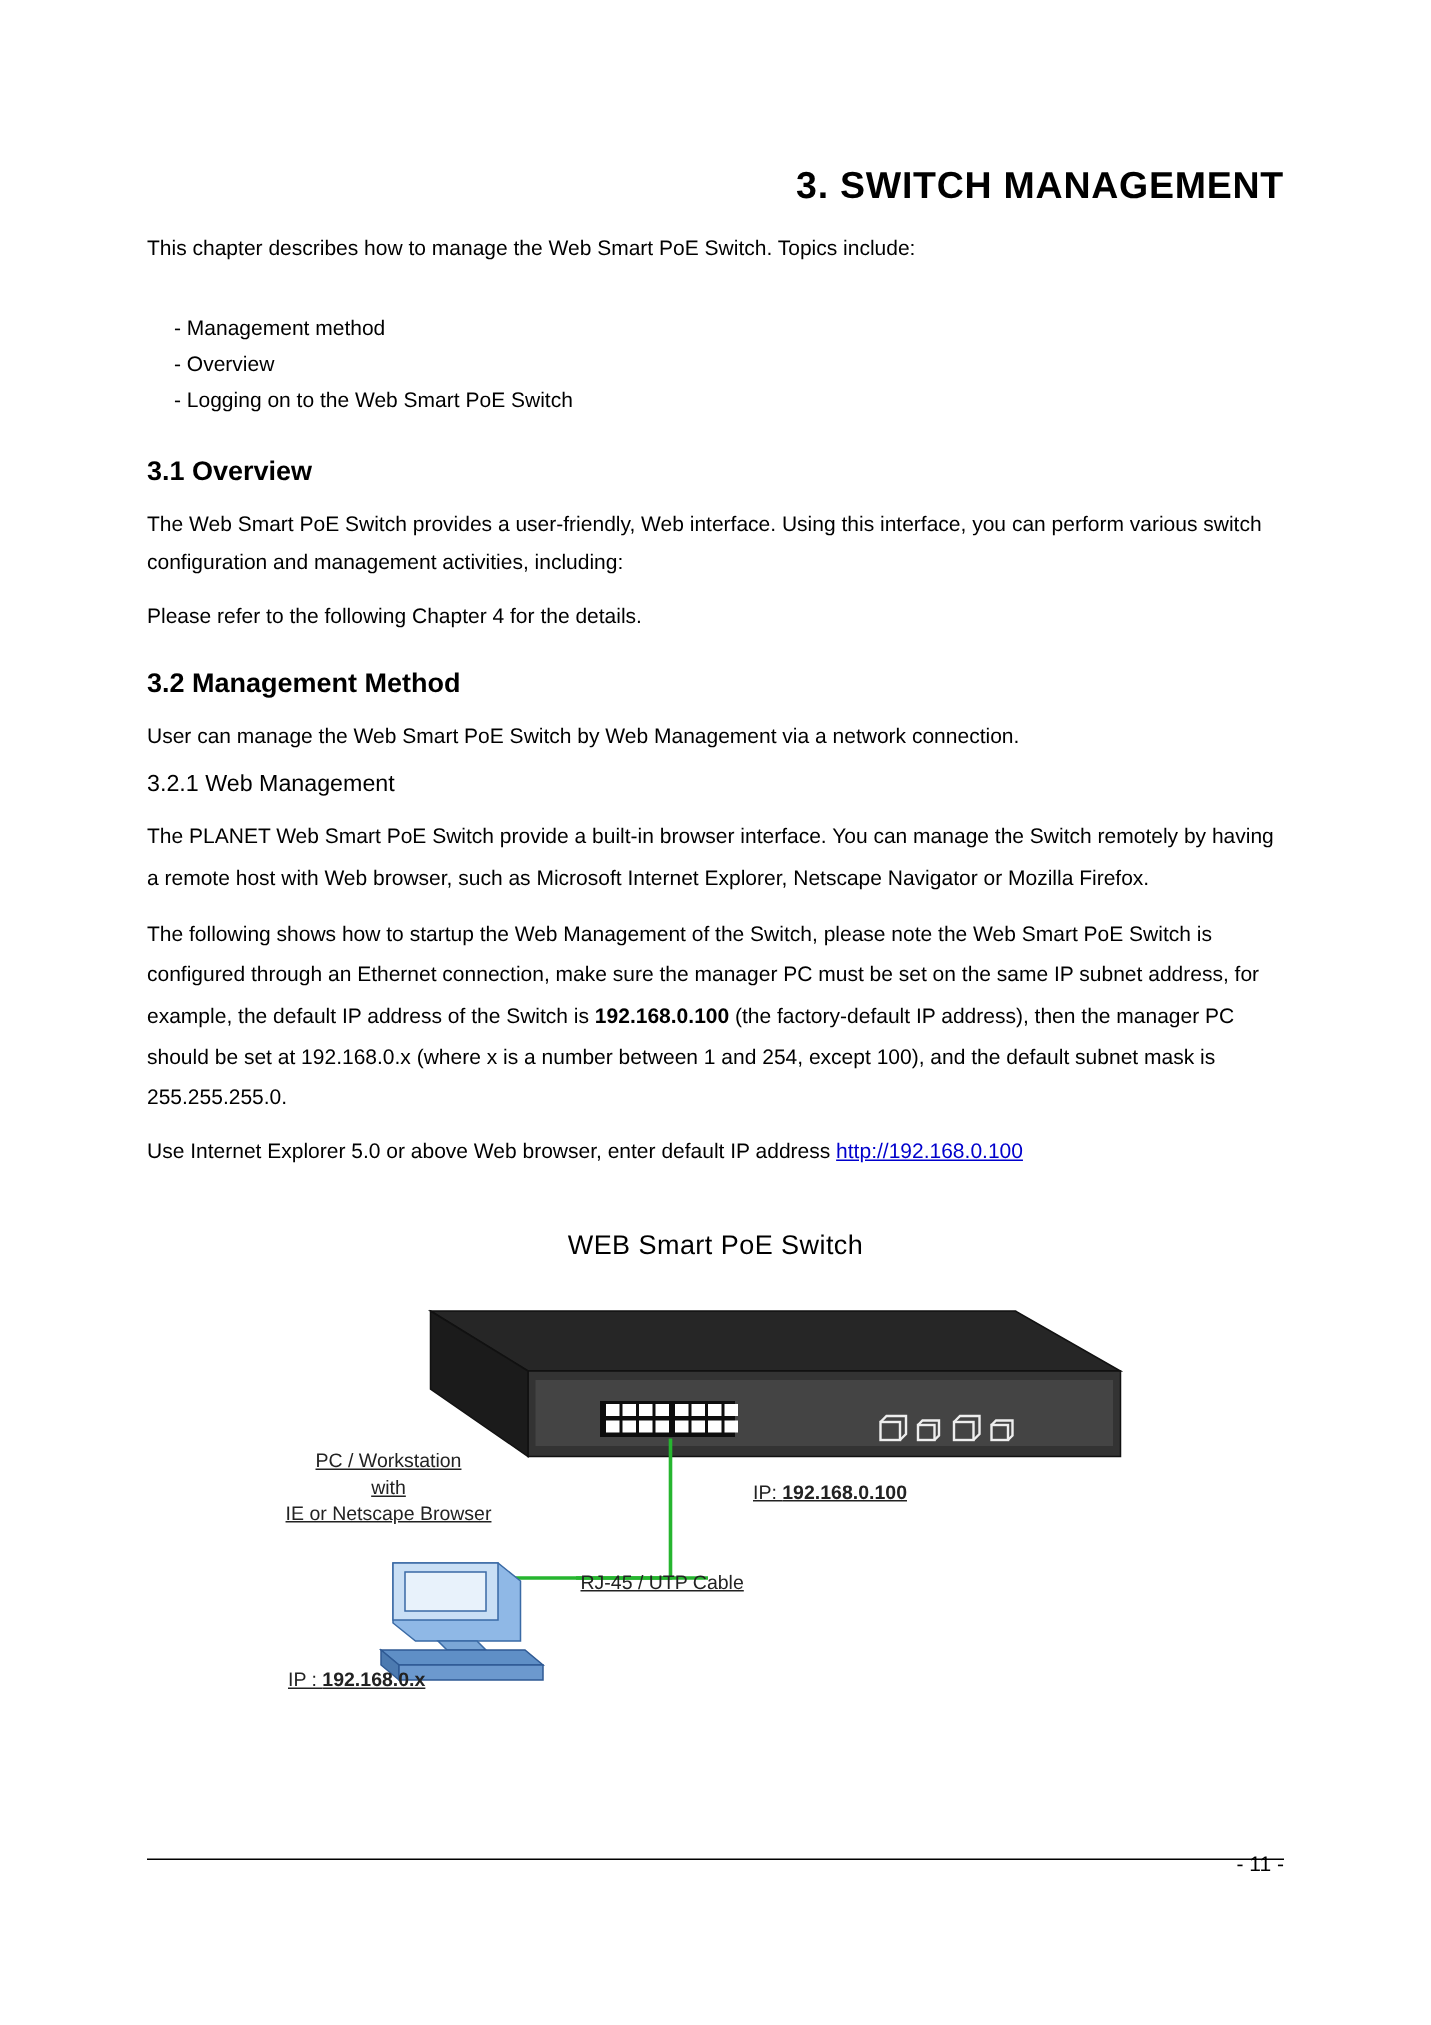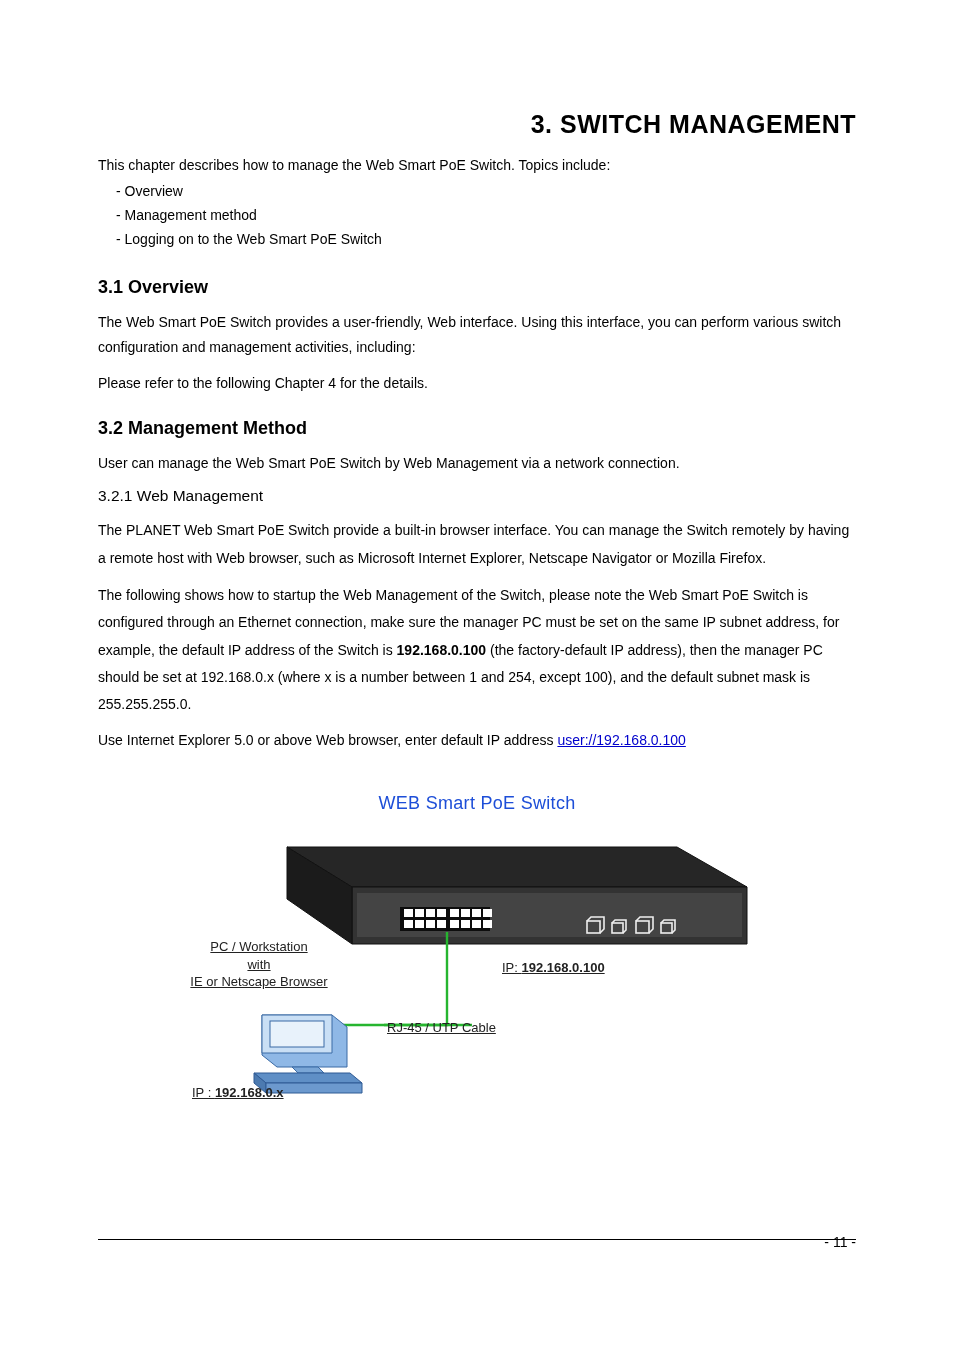--- a/index.html
+++ b/index.html
@@ -16,21 +16,21 @@
   }
   .chapter-title {
     font-size: 25px;
     font-weight: bold;
     text-align: right;
     margin-bottom: 16px;
     letter-spacing: 0.5px;
   }
   .intro {
     font-size: 14px;
-    margin-bottom: 4px;
+    margin-bottom: 31px;
     line-height: 1.5;
   }
   .bullet-list {
     margin-left: 18px;
     margin-bottom: 26px;
   }
   .bullet-list div {
     font-size: 14px;
     line-height: 1.7;
   }
@@ -70,21 +70,21 @@
     position: relative;
     width: 570px;
     height: 320px;
   }
   .fig-title {
     position: absolute;
     top: 0;
     left: 0;
     width: 100%;
     text-align: center;
-    color: #1d4ed8;
+    color: #000000;
     font-size: 18px;
     letter-spacing: 0.3px;
   }
   .fig-svg {
     position: absolute;
     top: 24px;
     left: 0;
   }
   .fig-label {
     position: absolute;
@@ -115,41 +115,41 @@
 </style>
 </head>
 <body>
 
 <div class="page">
   <div class="chapter-title">3.  SWITCH MANAGEMENT</div>
 
   <div class="intro">This chapter describes how to manage the Web Smart PoE Switch. Topics include:</div>
 
   <div class="bullet-list">
+    <div>- Management method</div>
     <div>- Overview</div>
-    <div>- Management method</div>
     <div>- Logging on to the Web Smart PoE Switch</div>
   </div>
 
   <div class="h2">3.1 Overview</div>
   <div class="para">The Web Smart PoE Switch provides a user-friendly, Web interface. Using this interface, you can perform various switch configuration and management activities, including:</div>
   <div class="para section-gap">Please refer to the following Chapter 4 for the details.</div>
 
   <div class="h2">3.2 Management Method</div>
   <div class="para">User can manage the Web Smart PoE Switch by Web Management via a network connection.</div>
 
   <div class="h3">3.2.1 Web Management</div>
   <div class="para-block">The PLANET Web Smart PoE Switch provide a built-in browser interface. You can manage the Switch remotely by having a remote host with Web browser, such as Microsoft Internet Explorer, Netscape Navigator or Mozilla Firefox.</div>
 
   <div class="para-block">
     <span>The following shows how to startup the Web Management of the Switch, please note the Web Smart PoE Switch is configured through an Ethernet connection, make sure the manager PC must be set on the same IP subnet address, for example, the default IP address of the Switch is </span><span class="bold">192.168.0.100</span><span> (the factory-default IP address), then the manager PC should be set at 192.168.0.x (where x is a number between 1 and 254, except 100), and the default subnet mask is 255.255.255.0.</span>
   </div>
 
   <div class="para">
-    <span>Use Internet Explorer 5.0 or above Web browser, enter default IP address </span><a class="link">user://192.168.0.100</a>
+    <span>Use Internet Explorer 5.0 or above Web browser, enter default IP address </span><a class="link">http://192.168.0.100</a>
   </div>
 
 
   <div class="figure-wrap">
     <div class="figure">
       <div class="fig-title">WEB Smart PoE Switch</div>
 
       <svg class="fig-svg" width="570" height="300">
 
         <g>

